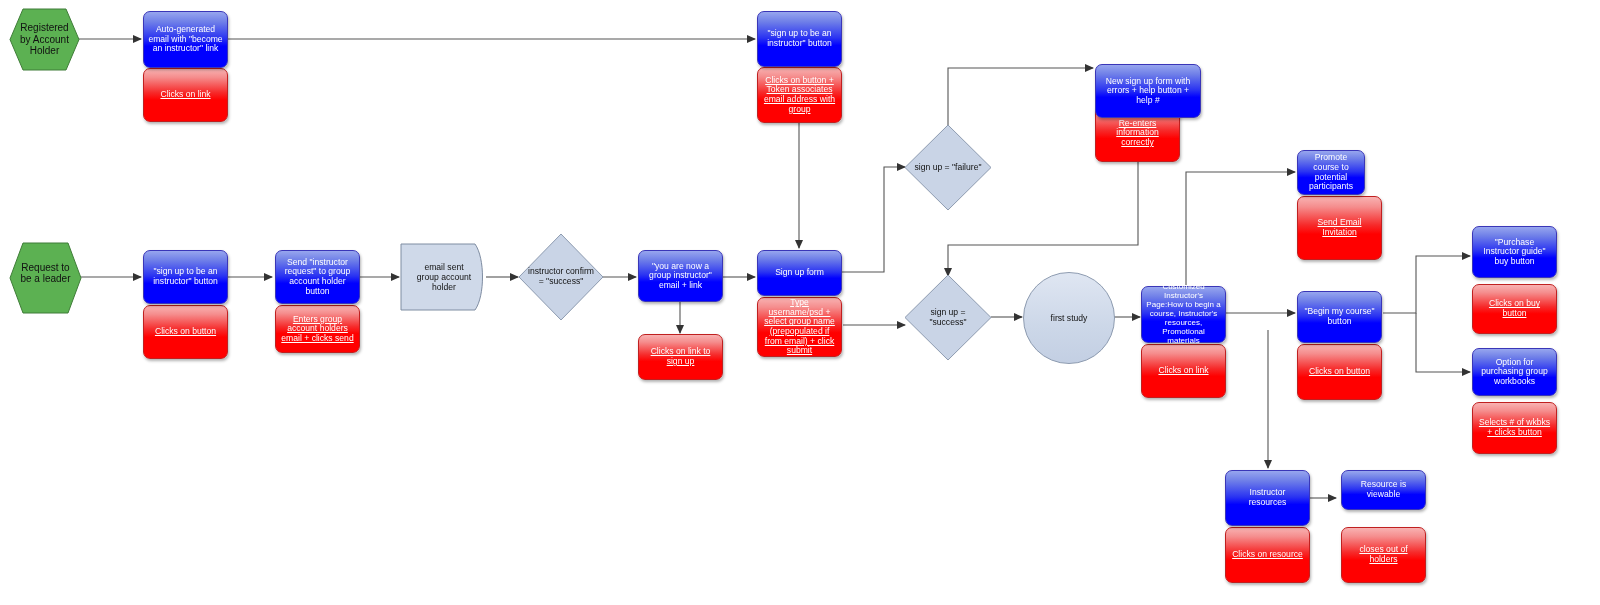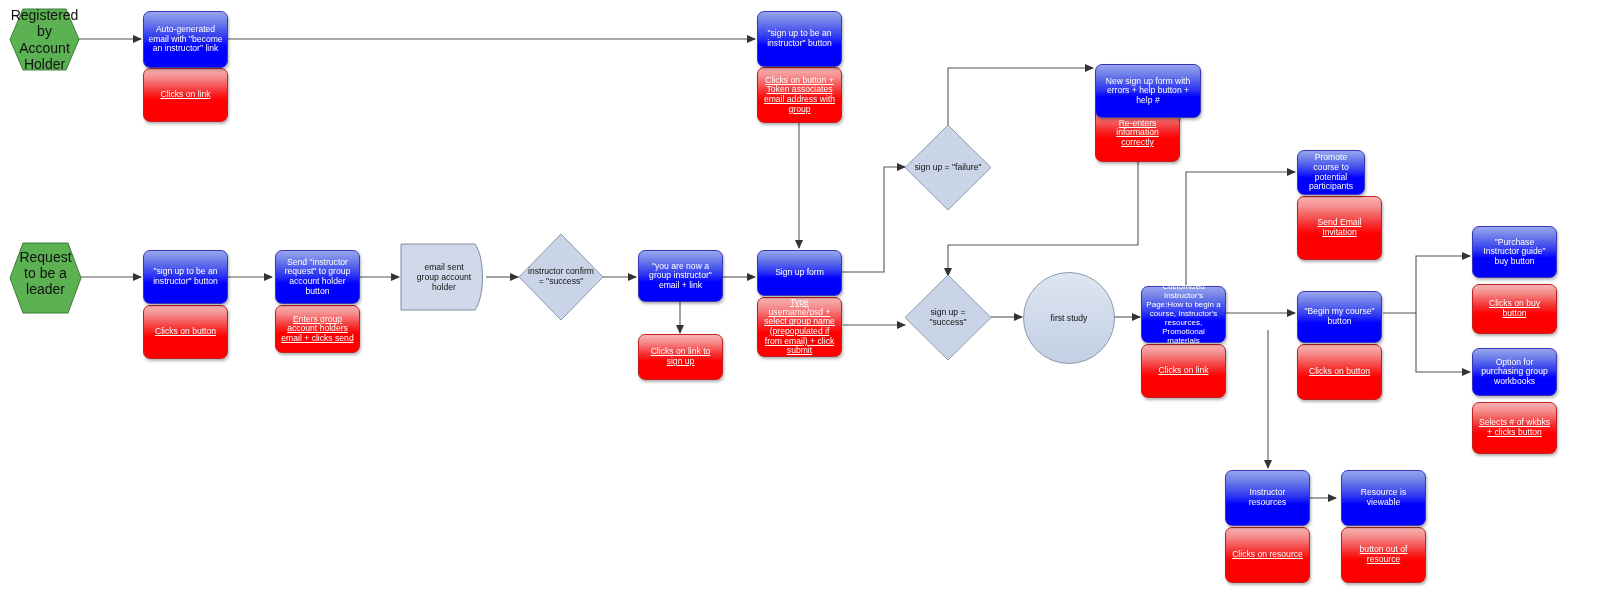--- a/index.html
+++ b/index.html
@@ -23,21 +23,21 @@
     background:linear-gradient(to bottom,#f8b2b2 0%,#f58d8d 16%,#f62b2b 45%,#ff0000 60%,#ff0000 100%);
     border:1px solid #c02020;border-radius:7px;color:#ffffff;
     box-shadow:1px 2px 3px rgba(0,0,0,.30);
     font-size:8.6px;padding:2px 4px;z-index:2;text-decoration:underline;
   }
   
   .hexwrap{position:absolute;z-index:3;}
   .hexwrap svg{position:absolute;left:0;top:0;overflow:visible;}
   .hexlabel{position:absolute;left:0;top:0;width:100%;height:100%;
             display:flex;align-items:center;justify-content:center;text-align:center;
-            font-size:14px;color:#111;line-height:1.15;padding:8px 8px;box-sizing:border-box;}
+            font-size:10px;color:#111;line-height:1.15;padding:8px 8px;box-sizing:border-box;}
 
   
   .diamondwrap{position:absolute;z-index:3;}
   .diamondwrap svg{position:absolute;left:0;top:0;overflow:visible;}
   .dlabel{position:absolute;left:0;top:0;width:100%;height:100%;
           display:flex;align-items:center;justify-content:center;text-align:center;
           font-size:8.6px;color:#111;line-height:1.15;padding:0 6px;box-sizing:border-box;}
 
   
   .docwrap{position:absolute;z-index:3;}
@@ -243,20 +243,20 @@
     <span class="txt">Selects # of wkbks + clicks button</span>
   </div>
 
   <div class="node blue" style="left:1225px;top:470px;width:85px;height:56px;">
     <span class="txt">Instructor resources</span>
   </div>
   <div class="node red" style="left:1225px;top:527px;width:85px;height:56px;">
     <span class="txt">Clicks on resource</span>
   </div>
 
-  <div class="node blue" style="left:1341px;top:470px;width:85px;height:56px;">
+  <div class="node blue" style="left:1341px;top:470px;width:85px;height:40px;">
     <span class="txt">Resource is viewable</span>
   </div>
   <div class="node red" style="left:1341px;top:527px;width:85px;height:56px;">
-    <span class="txt">button out of resource</span>
+    <span class="txt">closes out of holders</span>
   </div>
 
 </div>
 
 </body></html>

